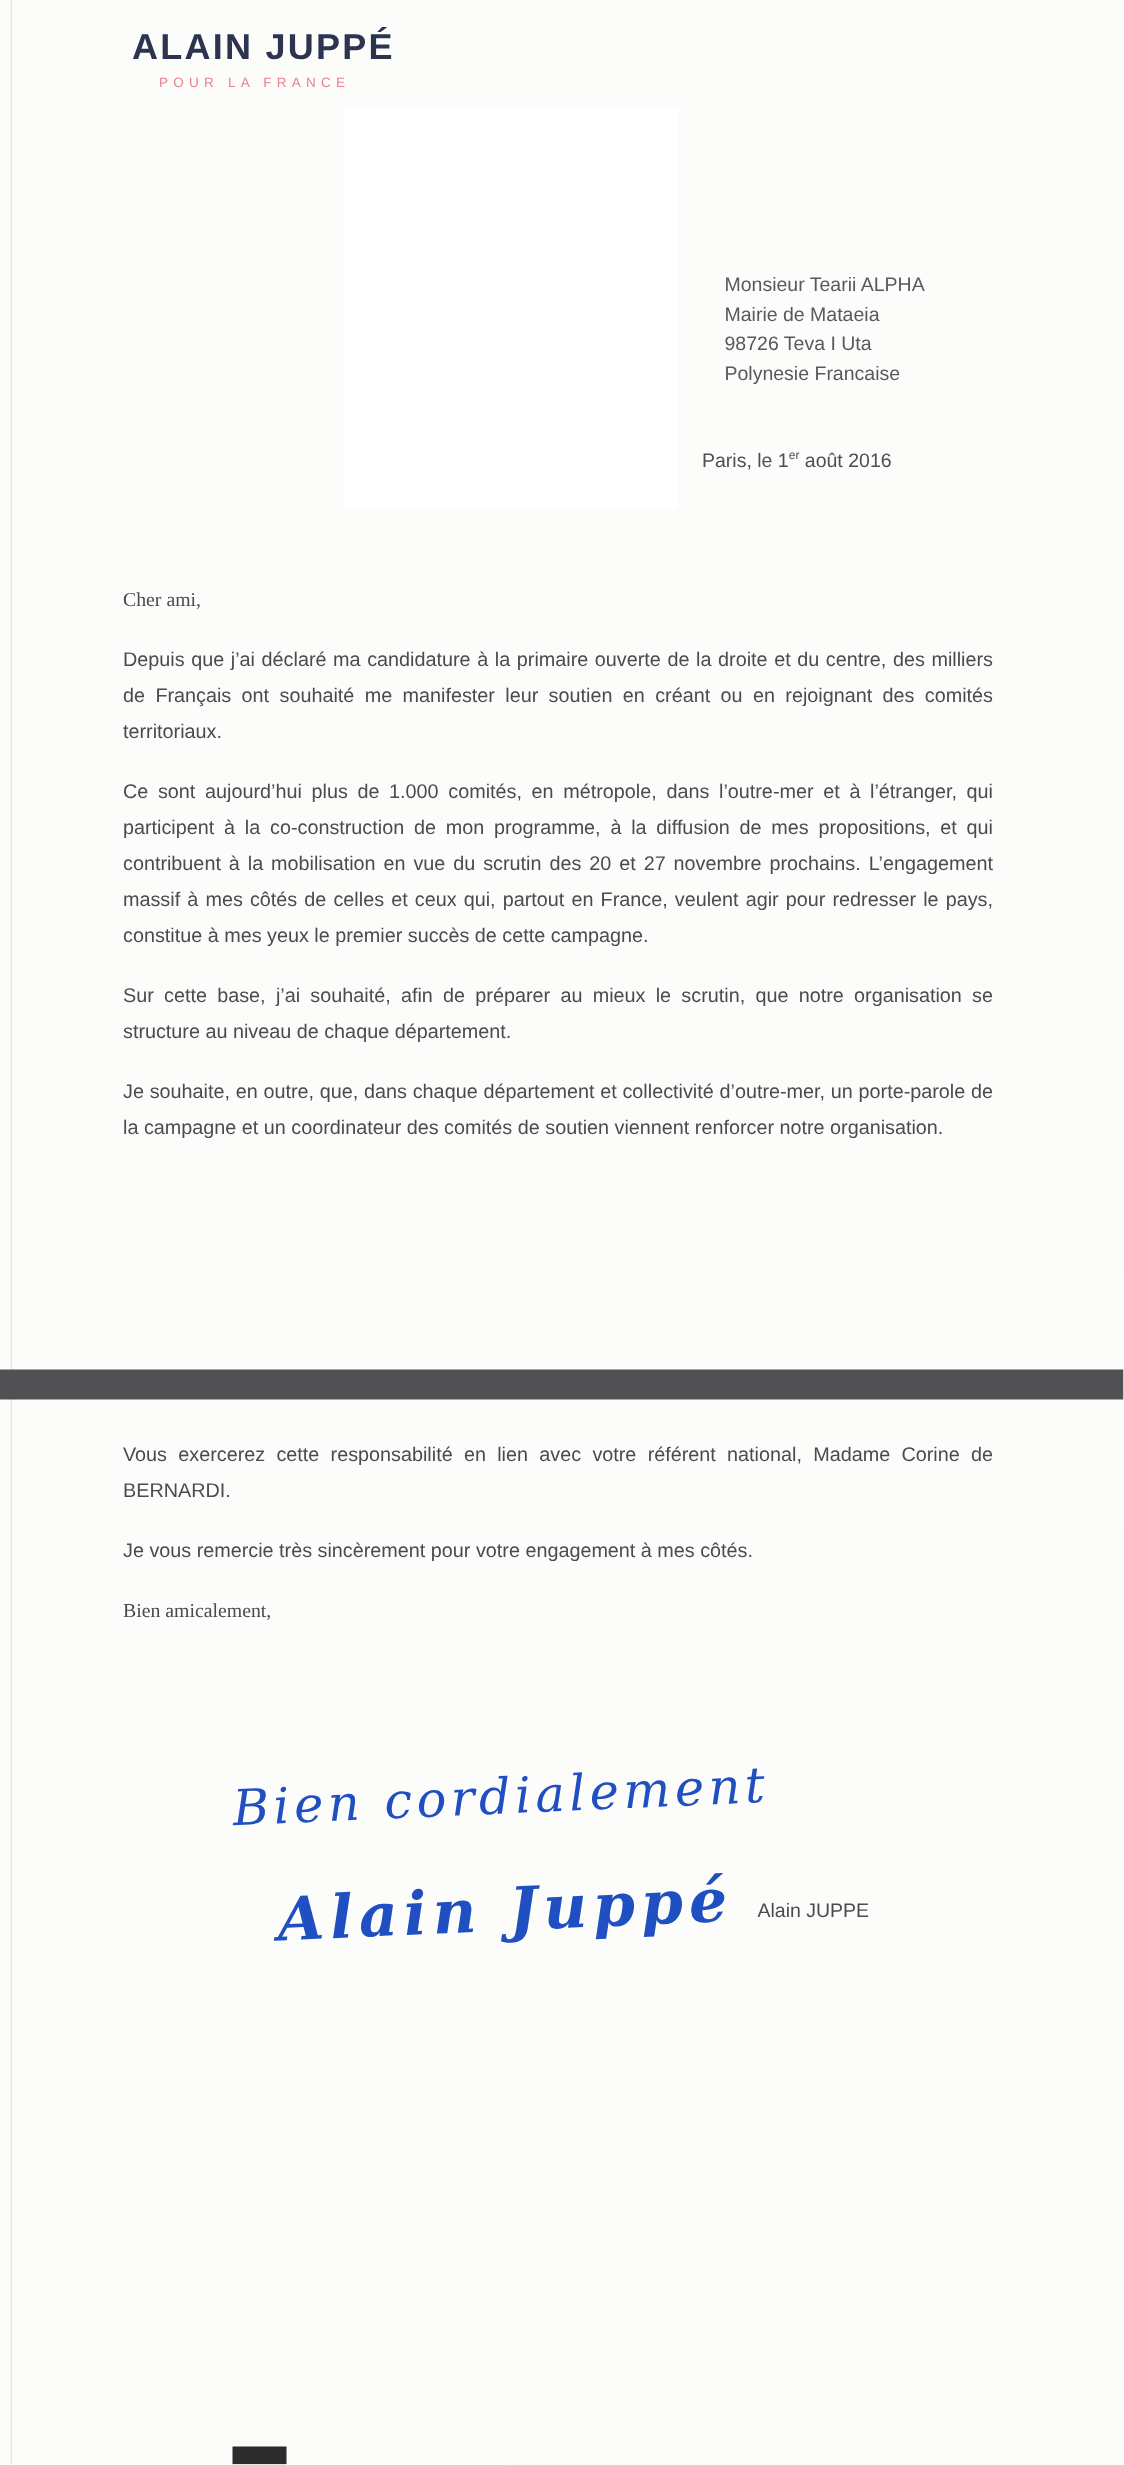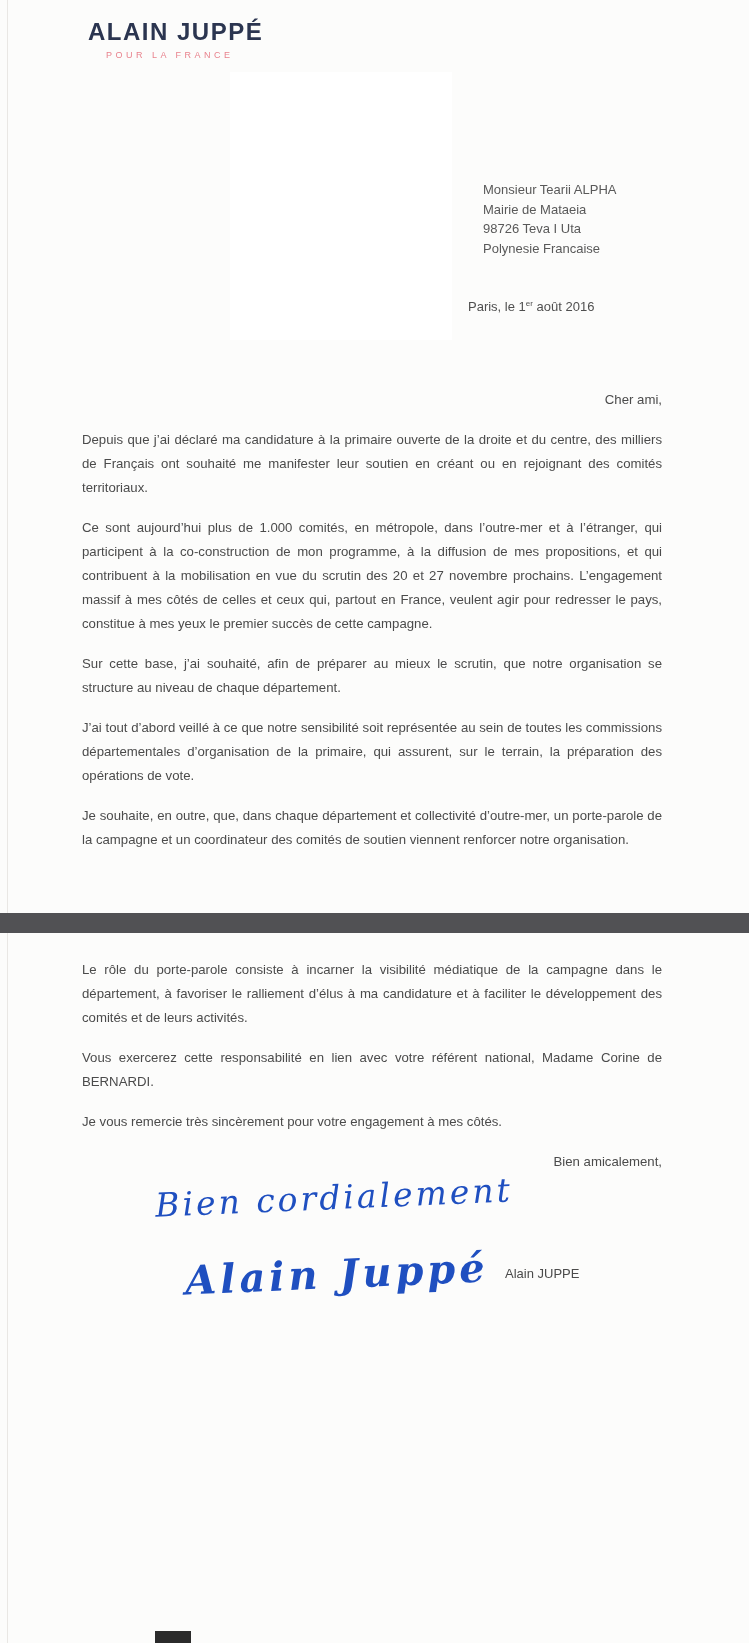--- a/index.html
+++ b/index.html
@@ -67,21 +67,21 @@
     font-size: 13.2px;
     line-height: 24px;
     color: #4b4b4b;
   }
   .body-1 { top: 388px; }
   .body-2 { top: 958px; }
   .body-block p {
     margin: 0 0 16px 0;
     text-align: justify;
   }
-  .body-block p.no-justify { text-align: right; }
+  .body-block p.no-justify { text-align: left; font-family: Liberation Serif, serif; }
   .divider-band {
     position: absolute;
     left: 0; top: 913px;
     width: 749px; height: 20px;
     background: #515154;
   }
   .scan-edge-right {
     position: absolute;
     right: 0; top: 850px;
     width: 3px; height: 112px;
@@ -142,29 +142,27 @@
 
   <div class="dateline">
     <span>Paris, le 1</span><sup>er</sup><span> août 2016</span>
   </div>
 
   <div class="body-block body-1">
     <p class="no-justify">Cher ami,</p>
     <p>Depuis que j’ai déclaré ma candidature à la primaire ouverte de la droite et du centre, des milliers de Français ont souhaité me manifester leur soutien en créant ou en rejoignant des comités territoriaux.</p>
     <p>Ce sont aujourd’hui plus de 1.000 comités, en métropole, dans l’outre-mer et à l’étranger, qui participent à la co-construction de mon programme, à la diffusion de mes propositions, et qui contribuent à la mobilisation en vue du scrutin des 20 et 27 novembre prochains. L’engagement massif à mes côtés de celles et ceux qui, partout en France, veulent agir pour redresser le pays, constitue à mes yeux le premier succès de cette campagne.</p>
     <p>Sur cette base, j’ai souhaité, afin de préparer au mieux le scrutin, que notre organisation se structure au niveau de chaque département.</p>
-    <p>J’ai tout d’abord veillé à ce que notre sensibilité soit représentée au sein de toutes les commissions départementales d’organisation de la primaire, qui assurent, sur le terrain, la préparation des opérations de vote.</p>
     <p>Je souhaite, en outre, que, dans chaque département et collectivité d’outre-mer, un porte-parole de la campagne et un coordinateur des comités de soutien viennent renforcer notre organisation.</p>
   </div>
 
   <div class="divider-band"></div>
   <div class="scan-edge-right"></div>
 
   <div class="body-block body-2">
-    <p>Le rôle du porte-parole consiste à incarner la visibilité médiatique de la campagne dans le département, à favoriser le ralliement d’élus à ma candidature et à faciliter le développement des comités et de leurs activités.</p>
     <p>Vous exercerez cette responsabilité en lien avec votre référent national, Madame Corine de BERNARDI.</p>
     <p>Je vous remercie très sincèrement pour votre engagement à mes côtés.</p>
     <p class="no-justify">Bien amicalement,</p>
   </div>
 
   <div class="sig-script sig-line1">Bien cordialement</div>
   <div class="sig-script sig-line2">Alain Juppé</div>
   <div class="signer-typed">Alain JUPPE</div>
 
   <div class="bottom-marker"></div>

